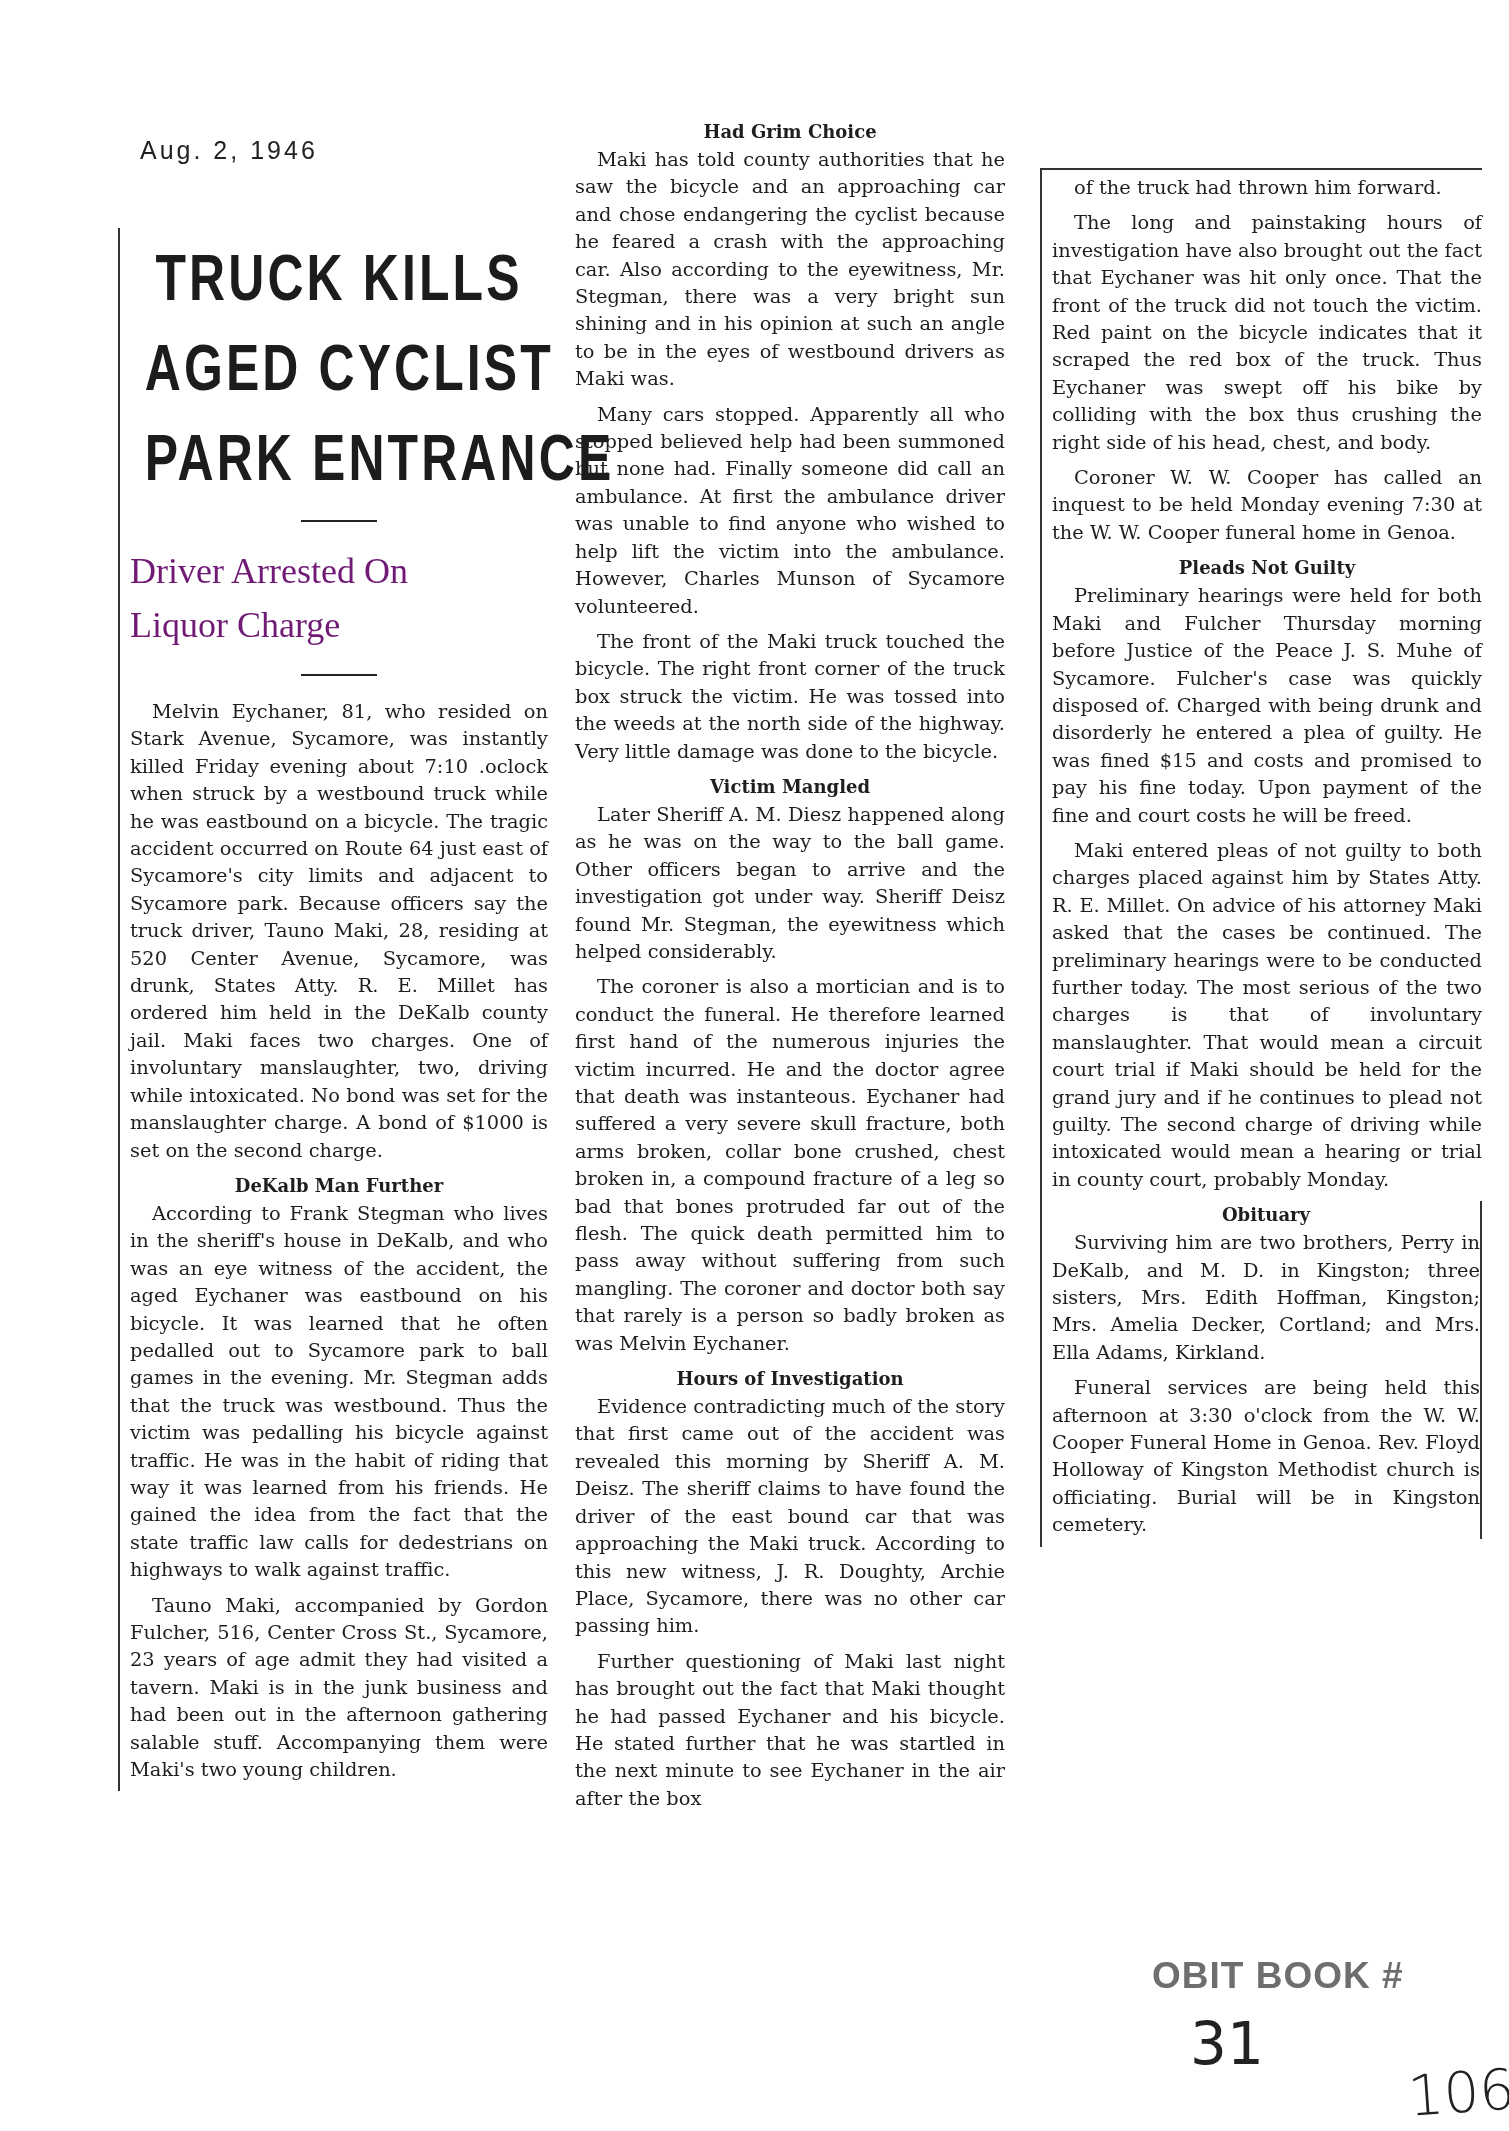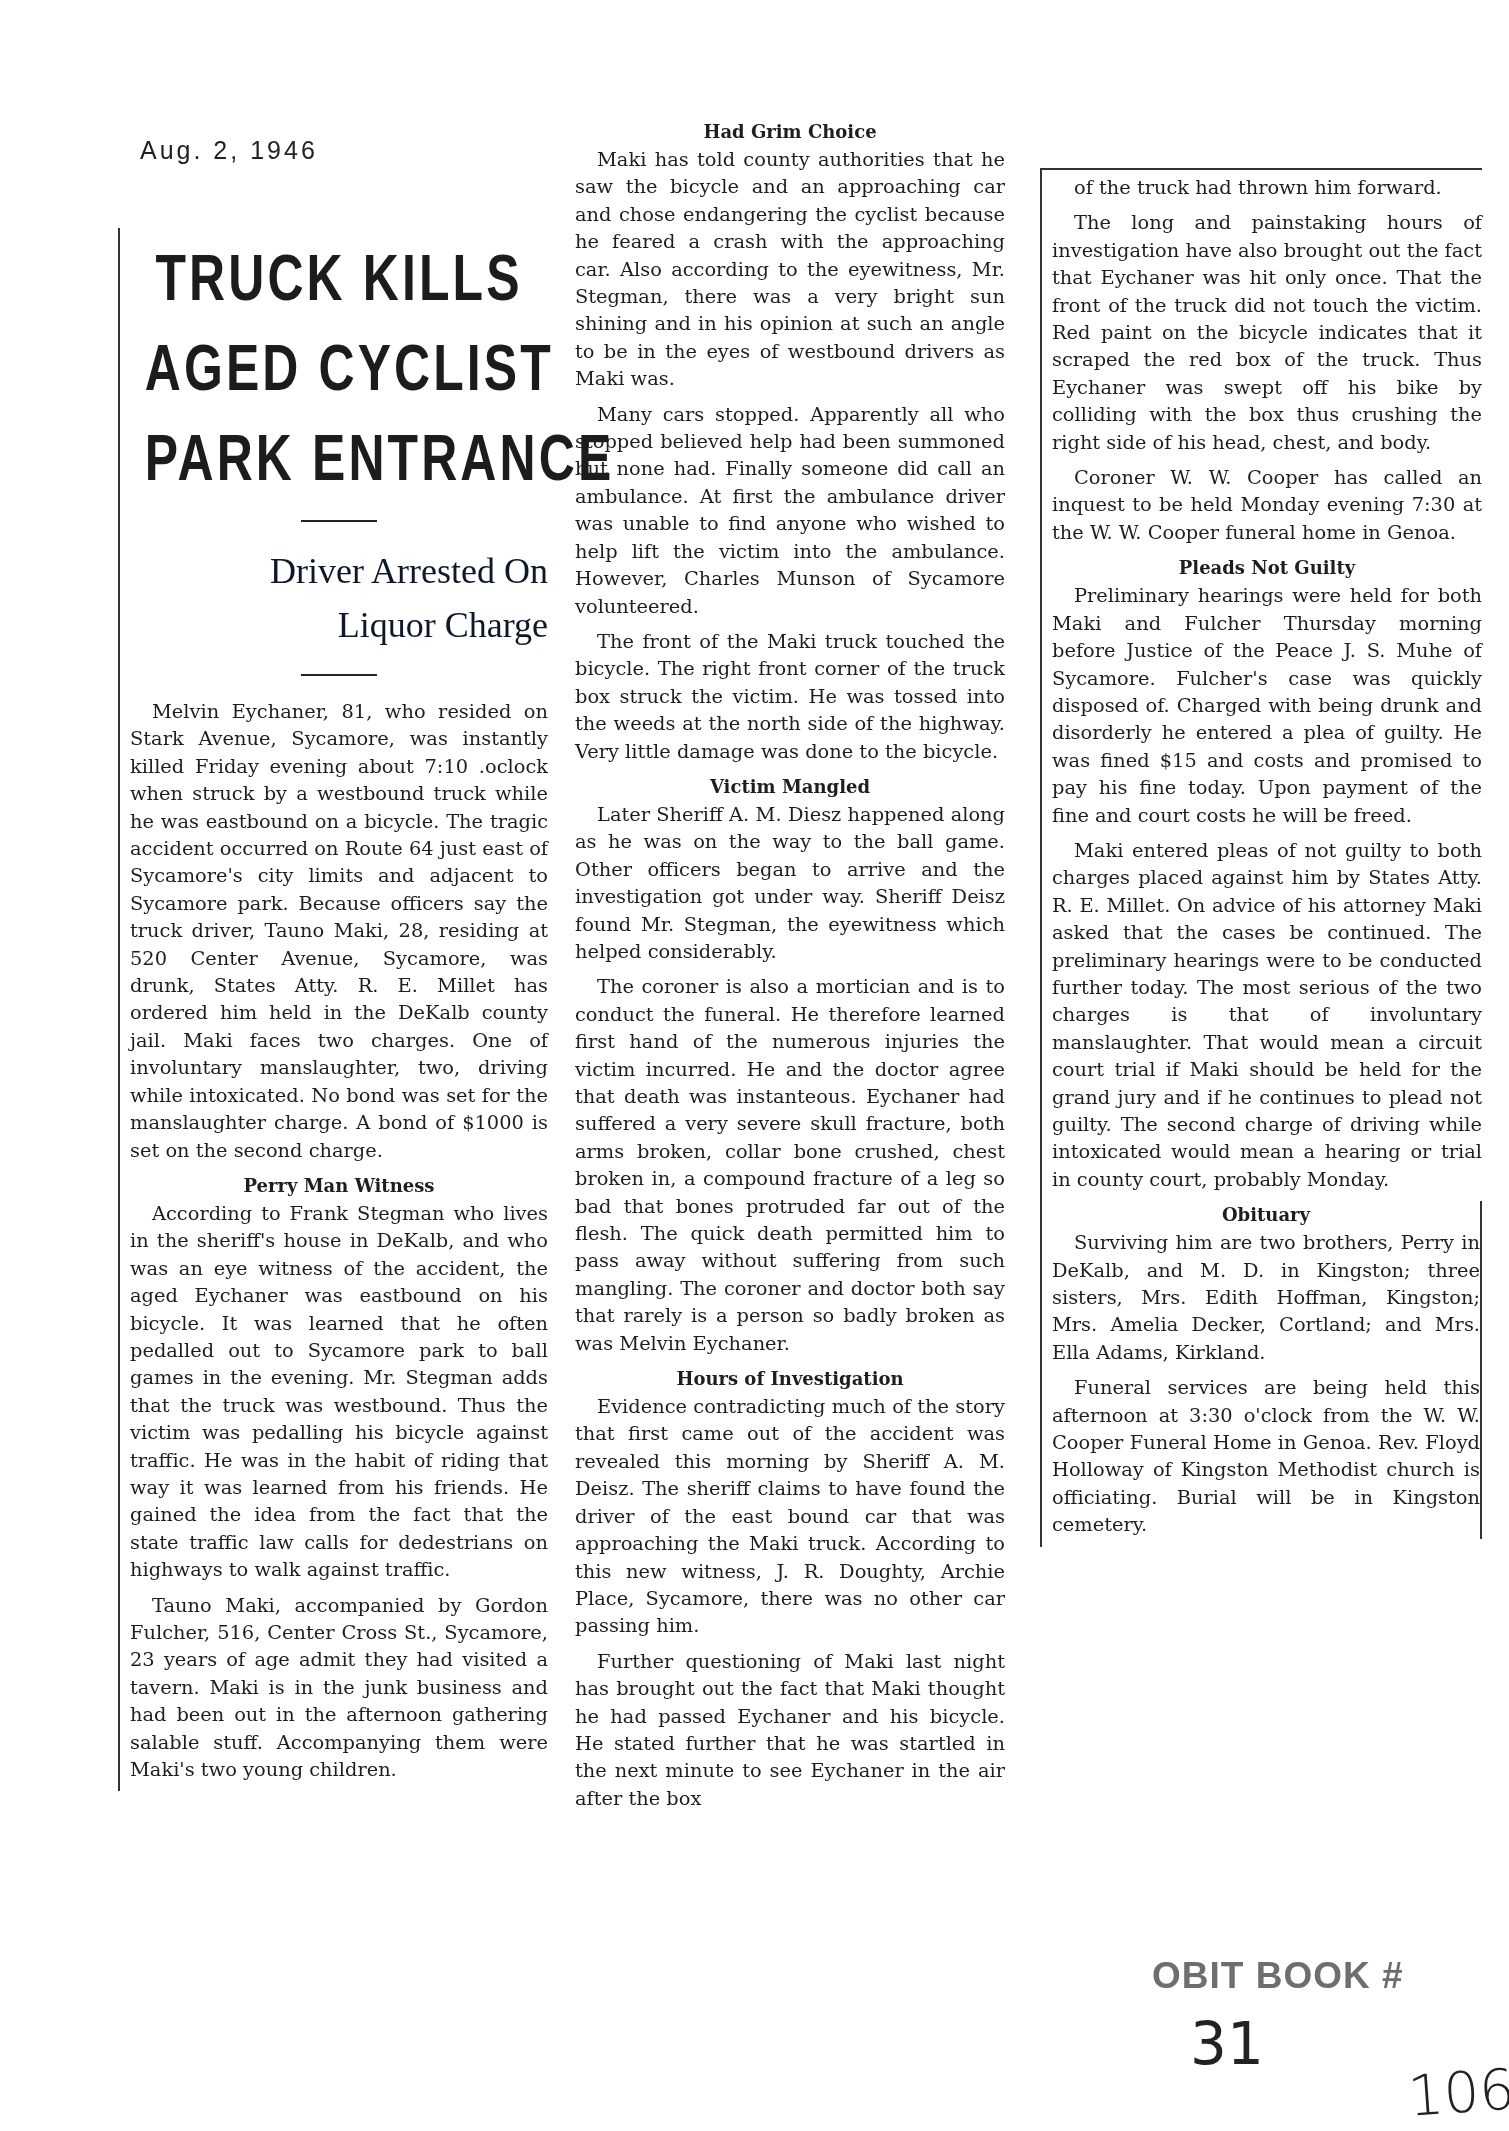--- a/index.html
+++ b/index.html
@@ -19,21 +19,21 @@
   .col3 { left: 1040px; top: 168px; width: 430px; border-left: 2px solid #333; border-top: 2px solid #333; padding-left: 10px; padding-top: 4px; }
   .headline {
     font-family: "Liberation Sans", "DejaVu Sans", sans-serif; font-weight: bold;
     font-size: 64px; line-height: 80px; text-align: center; color: #1c1c1c;
     transform: scaleX(0.78); transform-origin: center; letter-spacing: 4px; white-space: nowrap;
     margin: 10px -40px 0 -40px;
   }
   .rule { width: 76px; border-top: 2px solid #222; margin: 22px auto; }
   .deck {
     font-family: "Liberation Serif", "DejaVu Serif", serif;
-    font-size: 36px; line-height: 54px; text-align: right; color: #0f172a;
+    font-size: 36px; line-height: 54px; text-align: left; color: #701a75;
   }
   p {
     margin: 0 0 8px 0; font-size: 19.4px; line-height: 27.4px; text-align: justify;
     text-indent: 22px; hyphens: none; color: #1e1e1e;
   }
   .sub {
     font-family: "DejaVu Serif", serif; font-weight: bold; font-size: 18px; line-height: 28px;
     text-align: center; margin: 0; color: #1e1e1e;
   }
   .box-bottom { border-right: 2px solid #333; }
@@ -63,21 +63,21 @@
     <div class="headline">AGED CYCLIST</div>
     <div class="headline">PARK ENTRANCE</div>
   </div>
   <div class="rule"></div>
   <div>
     <div class="deck">Driver Arrested On</div>
     <div class="deck">Liquor Charge</div>
   </div>
   <div class="rule"></div>
   <p>Melvin Eychaner, 81, who resided on Stark Avenue, Sycamore, was instantly killed Friday evening about 7:10 .oclock when struck by a westbound truck while he was eastbound on a bicycle. The tragic accident occurred on Route 64 just east of Sycamore's city limits and adjacent to Sycamore park. Because officers say the truck driver, Tauno Maki, 28, residing at 520 Center Avenue, Sycamore, was drunk, States Atty. R. E. Millet has ordered him held in the DeKalb county jail. Maki faces two charges. One of involuntary manslaughter, two, driving while intoxicated. No bond was set for the manslaughter charge. A bond of $1000 is set on the second charge.</p>
-  <div class="sub">Perry Man Witness</div>
+  <div class="sub">DeKalb Man Further</div>
   <p>According to Frank Stegman who lives in the sheriff's house in DeKalb, and who was an eye witness of the accident, the aged Eychaner was eastbound on his bicycle. It was learned that he often pedalled out to Sycamore park to ball games in the evening. Mr. Stegman adds that the truck was westbound. Thus the victim was pedalling his bicycle against traffic. He was in the habit of riding that way it was learned from his friends. He gained the idea from the fact that the state traffic law calls for dedestrians on highways to walk against traffic.</p>
   <p>Tauno Maki, accompanied by Gordon Fulcher, 516, Center Cross St., Sycamore, 23 years of age admit they had visited a tavern. Maki is in the junk business and had been out in the afternoon gathering salable stuff. Accompanying them were Maki's two young children.</p>
 </div>
 
 <div class="col col2">
   <div class="sub">Had Grim Choice</div>
   <p>Maki has told county authorities that he saw the bicycle and an approaching car and chose endangering the cyclist because he feared a crash with the approaching car. Also according to the eyewitness, Mr. Stegman, there was a very bright sun shining and in his opinion at such an angle to be in the eyes of westbound drivers as Maki was.</p>
   <p>Many cars stopped. Apparently all who stopped believed help had been summoned but none had. Finally someone did call an ambulance. At first the ambulance driver was unable to find anyone who wished to help lift the victim into the ambulance. However, Charles Munson of Sycamore volunteered.</p>
   <p>The front of the Maki truck touched the bicycle. The right front corner of the truck box struck the victim. He was tossed into the weeds at the north side of the highway. Very little damage was done to the bicycle.</p>
   <div class="sub">Victim Mangled</div>

